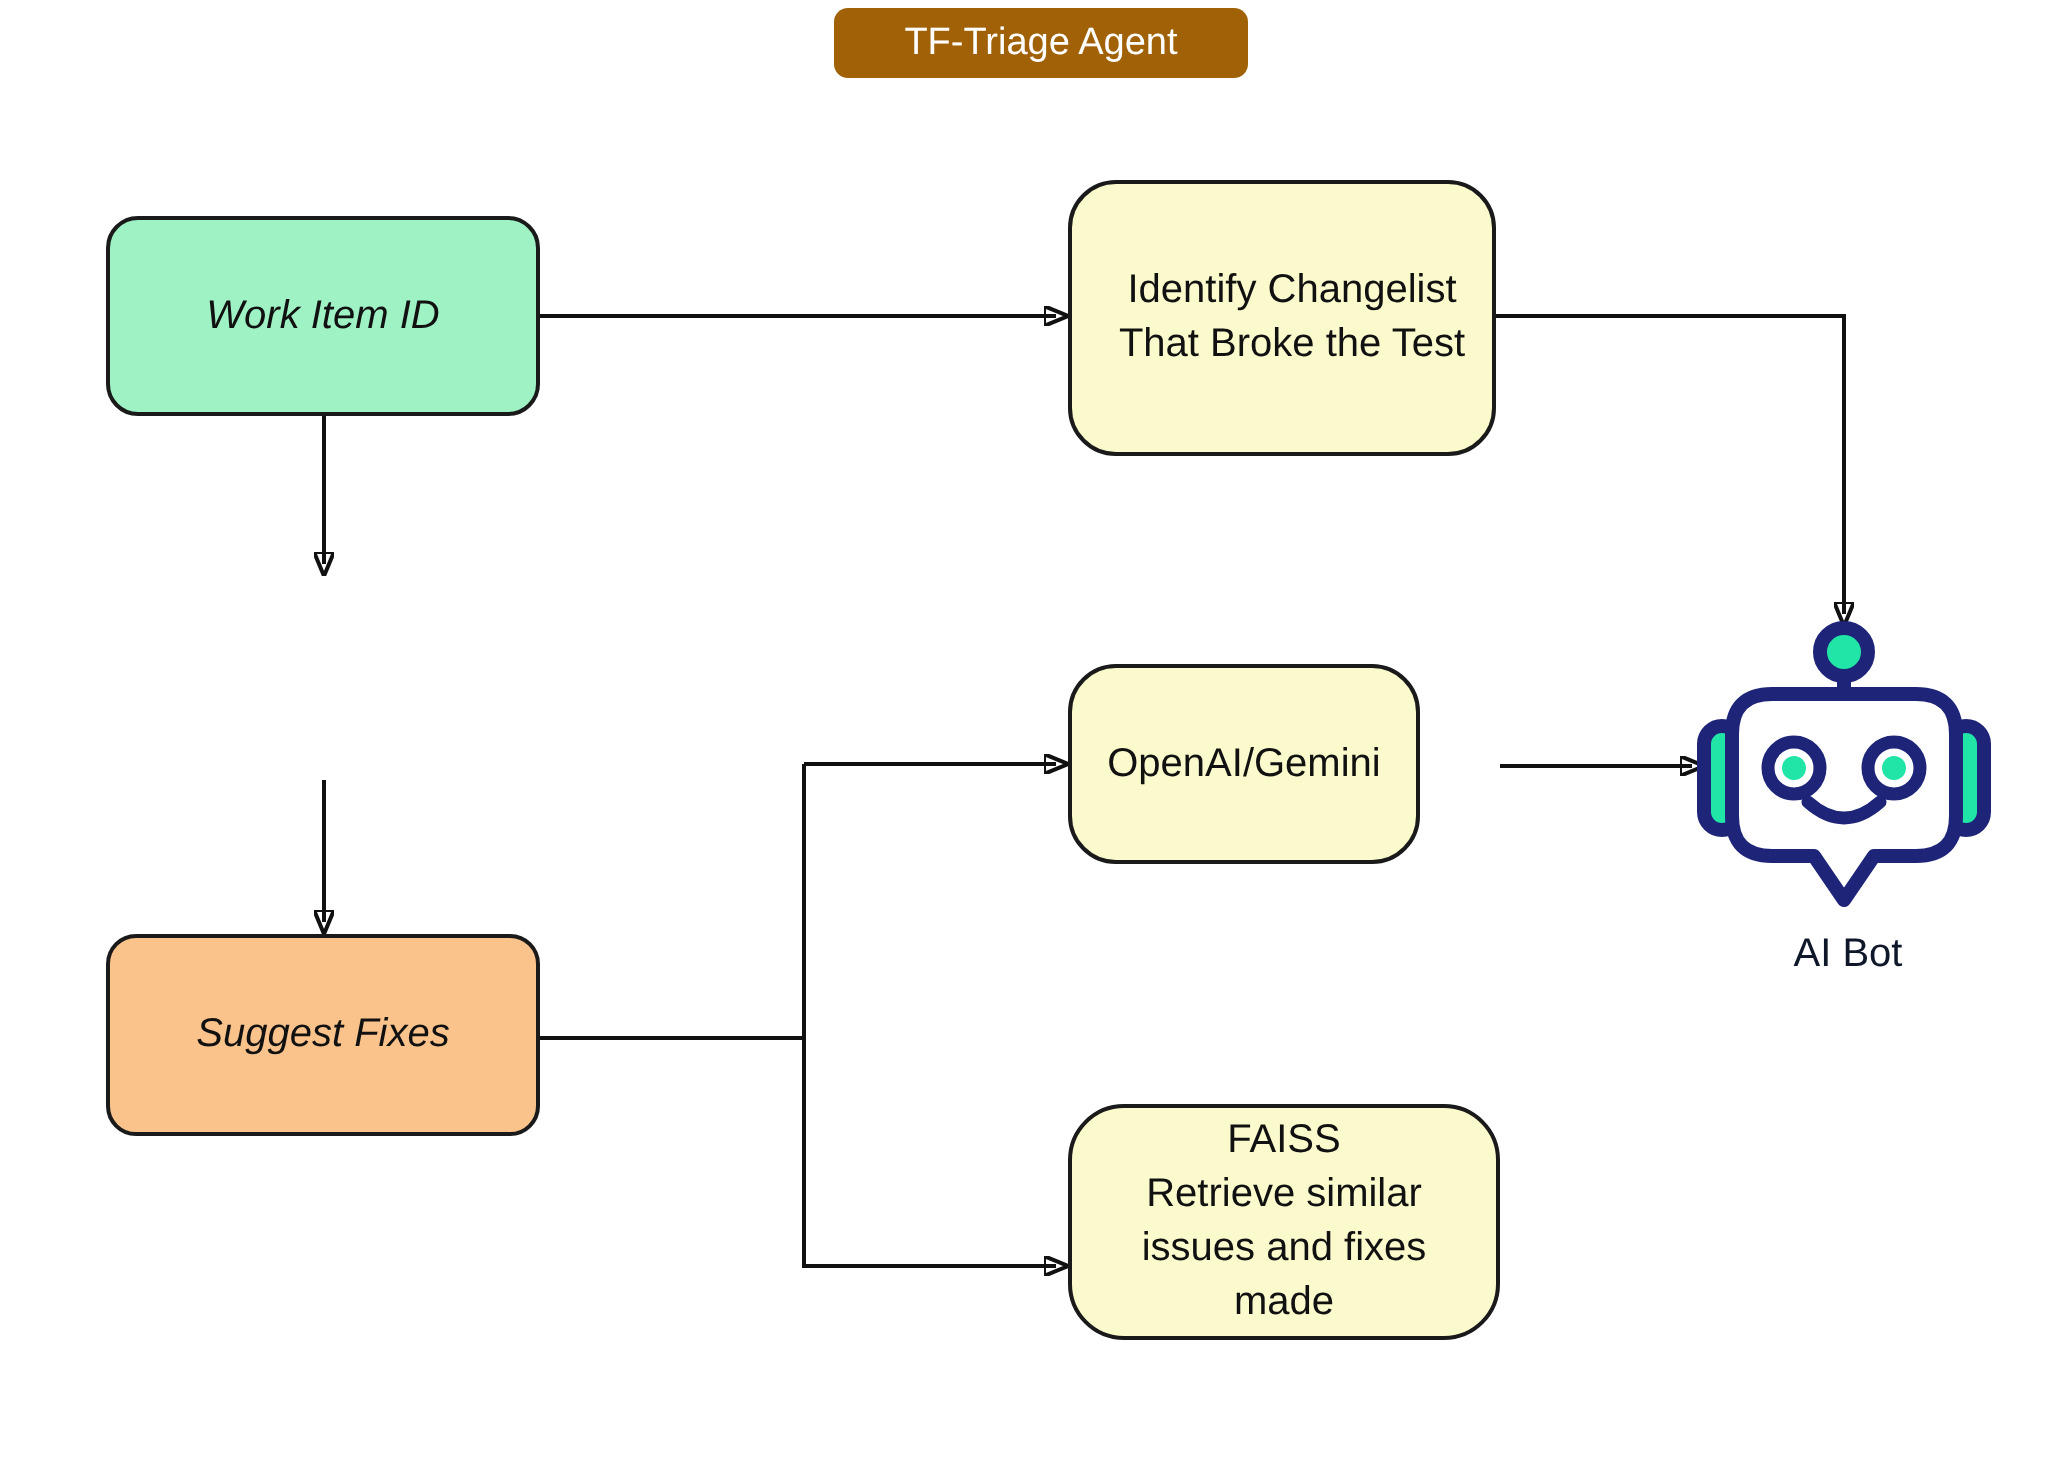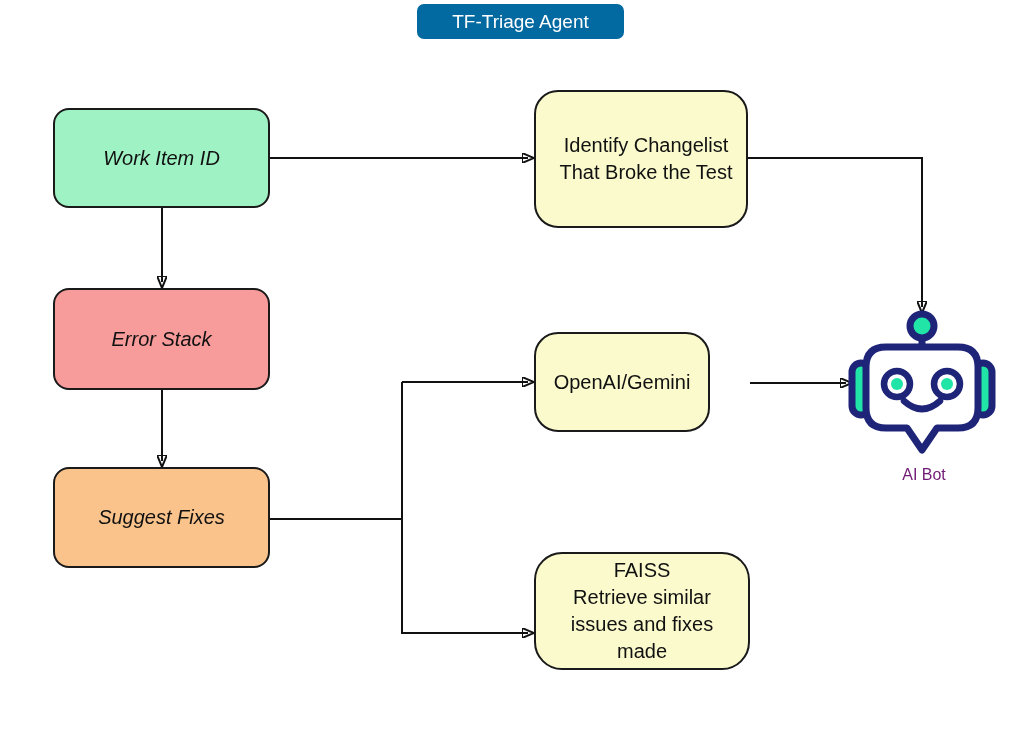--- a/index.html
+++ b/index.html
@@ -69,30 +69,30 @@
     top: 295px;
     width: 160px;
     height: 165px;
   }
   #ai-bot-label {
     position: absolute;
     left: 852px;
     top: 466px;
     width: 144px;
     text-align: center;
-    font-size: 16px;
-    color: #701a75;
+    font-size: 20px;
+    color: #0f172a;
   }
 </style>
 </head>
 <body>
 
 <div id="canvas">
 
-  <div class="title-banner" style="background-color: #0369a1;">TF-Triage Agent</div>
+  <div class="title-banner" style="background-color: #a16207;">TF-Triage Agent</div>
 
   <svg id="connector-layer" viewBox="0 0 1024 737" xmlns="http://www.w3.org/2000/svg">
     <defs>
       <marker id="arrowhead" markerUnits="userSpaceOnUse" markerWidth="12" markerHeight="10" refX="6" refY="5" orient="auto">
         <path d="M0,0 L12,5 L0,10 Z" fill="#111111" stroke="none"></path>
       </marker>
     </defs>
     <path d="M270 158 H528" marker-end="url(#arrowhead)"></path>
     <path d="M162 208 V282" marker-end="url(#arrowhead)"></path>
     <path d="M162 390 V461" marker-end="url(#arrowhead)"></path>
@@ -102,25 +102,24 @@
     <path d="M402 633 H528" marker-end="url(#arrowhead)"></path>
     <path d="M748 158 H922 V307" marker-end="url(#arrowhead)"></path>
     <path d="M750 383 H846" marker-end="url(#arrowhead)"></path>
   </svg>
 
   <div class="node small-radius" id="node-work-item" style="background-color: rgb(158, 242, 196);">Work Item ID</div>
 
   <div class="node big-radius" id="node-identify" style="background-color: rgb(250, 250, 205);">Identify Changelist
 That Broke the Test</div>
 
-  <div class="node small-radius" id="node-error-stack" style="background-color: rgb(248, 155, 155);">Error Stack</div>
 
   <div class="node big-radius" id="node-openai" style="background-color: rgb(250, 250, 205);">OpenAI/Gemini</div>
 
-  <div class="node small-radius" id="node-suggest" style="background-color: rgb(250, 195, 139);">Suggest Fixes</div>
+  <div class="node small-radius" id="node-suggest" style="background-color: rgb(250, 195, 139); border-radius: 15px;">Suggest Fixes</div>
 
   <div class="node" id="node-faiss" style="background-color: rgb(250, 250, 205);">FAISS
 Retrieve similar issues and fixes made</div>
 
   <svg id="ai-bot-icon" viewBox="0 0 160 165" xmlns="http://www.w3.org/2000/svg">
 
     <rect x="7" y="68" width="18" height="52" rx="9" stroke-width="7" fill="#20E5A6" stroke="#1E2478"></rect>
     <rect x="129" y="68" width="18" height="52" rx="9" stroke-width="7" fill="#20E5A6" stroke="#1E2478"></rect>
 
     <path d="M77 42 V56" fill="none" stroke-width="7" stroke="#1E2478"></path>

